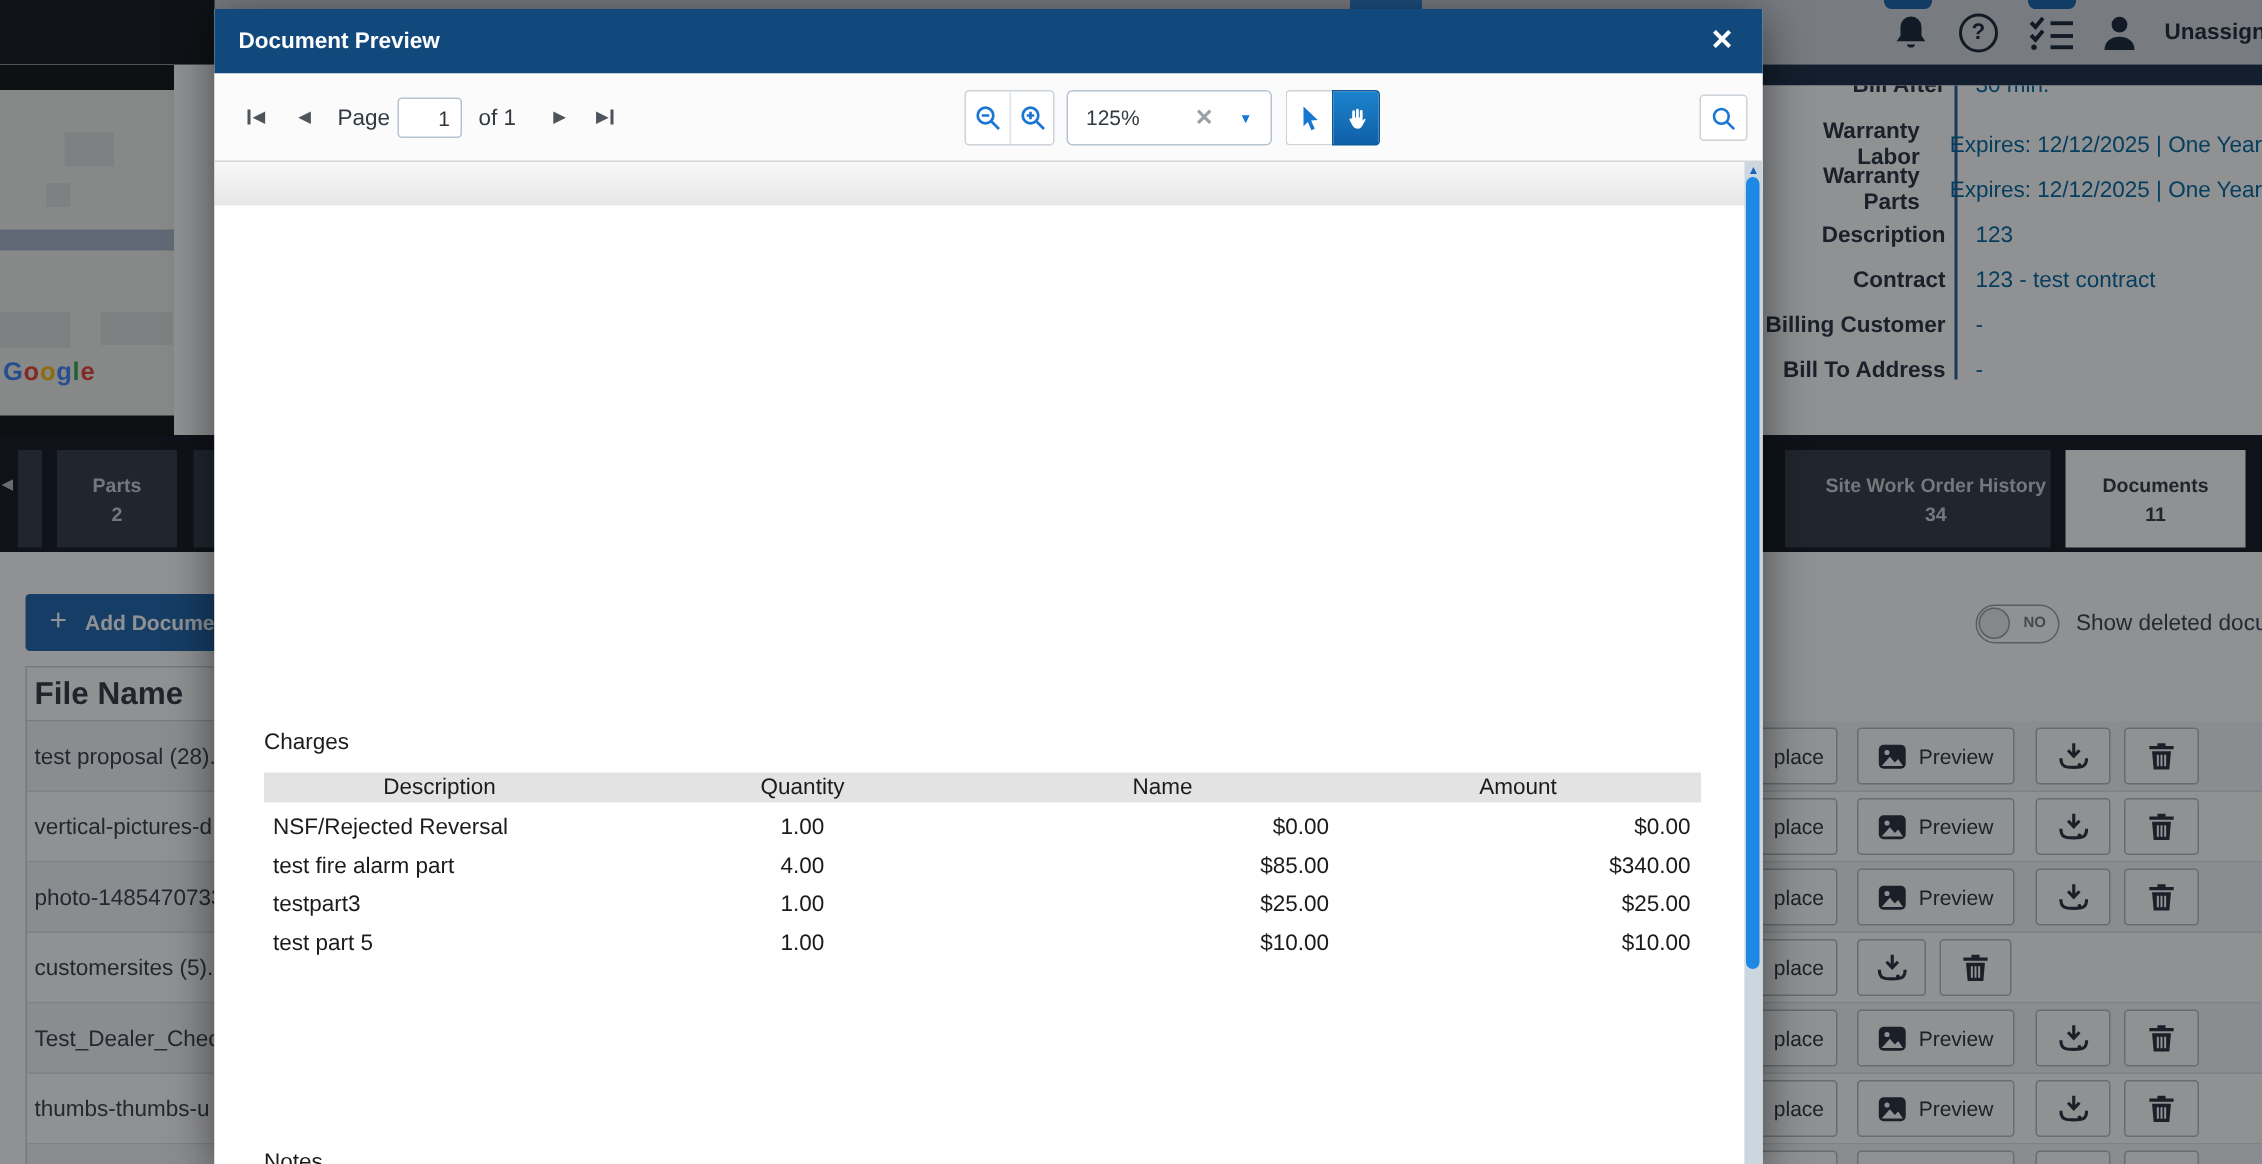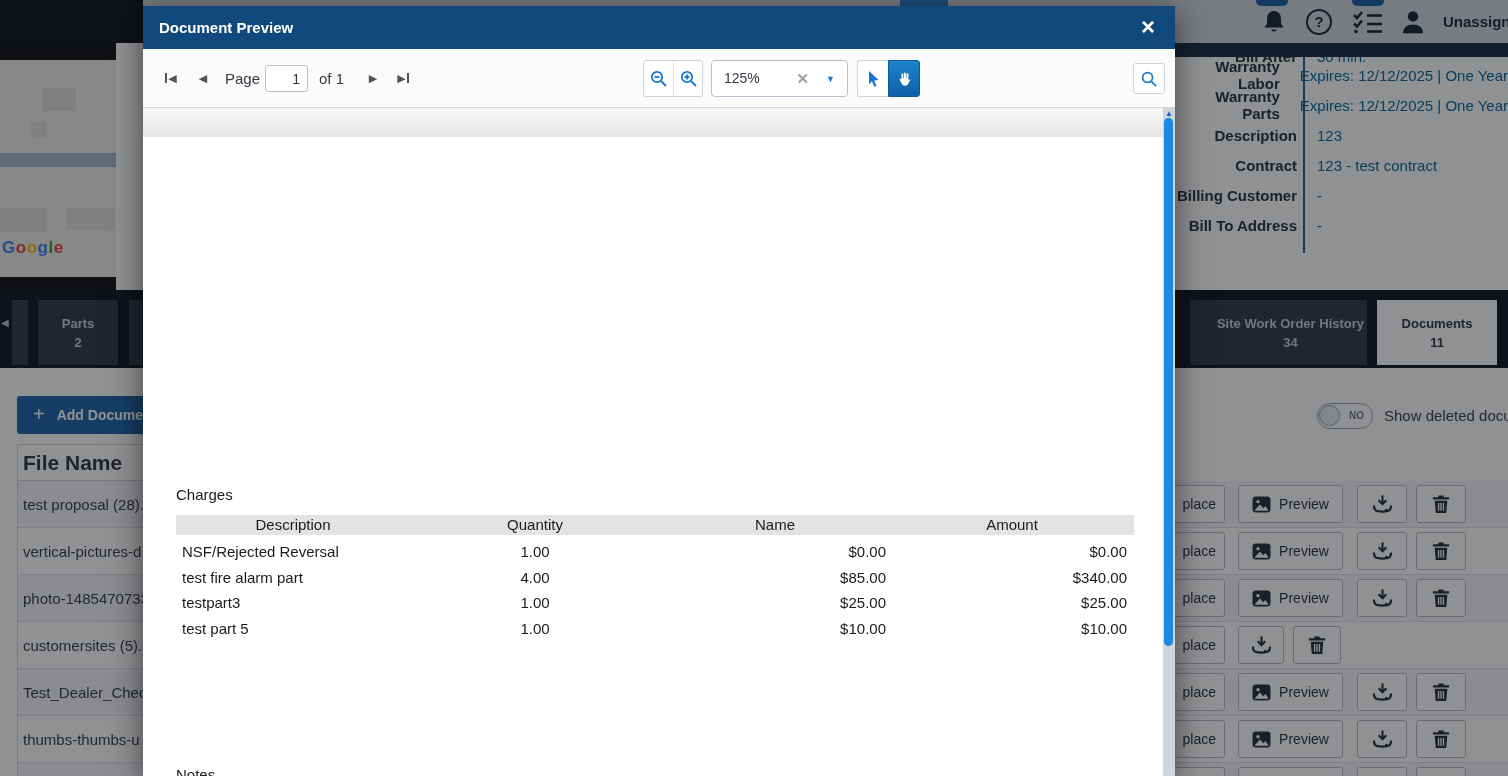--- a/index.html
+++ b/index.html
@@ -27,21 +27,21 @@
   .map-bar { left:0; width:143px; background:#131519; }
   .map-rect { background:#e0e1de; }
   .map-band { left:0; top:110px; width:143px; height:14px; background:#a8b7c9; }
   .g-logo { left:2px; top:195px; font-size:17px; font-weight:bold; letter-spacing:0.5px; }
 
   
   .details-bg { left:1175px; top:57px; width:333px; height:233px; background:#fff; }
   .d-divider { left:1303px; top:57px; width:2px; height:196px; background:#2d5d93; }
   .d-cliprow { left:1175px; top:57px; width:333px; height:6px; overflow:hidden; }
   .d-cliprow .drow { margin-top:-16px; }
-  #detail-rows { left:1175px; top:60px; width:333px; }
+  #detail-rows { left:1175px; top:81px; width:333px; }
   .drow { display:flex; height:30px; align-items:center; }
   .dlabel { width:122px; text-align:right; font-size:15px; font-weight:600; color:#2b3340; }
   .dval { margin-left:20px; font-size:15px; color:#0369a1; white-space:nowrap; }
 
   
   .tabsband { left:0; top:290px; width:1508px; height:78px; background:#151a22; }
   .tab { top:300px; height:65px; background:#333b47; color:#ccd1d8;
     display:flex; flex-direction:column; align-items:center; justify-content:center;
     gap:4px; font-size:13px; font-weight:600; text-align:center; cursor:pointer; }
   .tab.active { background:#ffffff; color:#333a43; }

